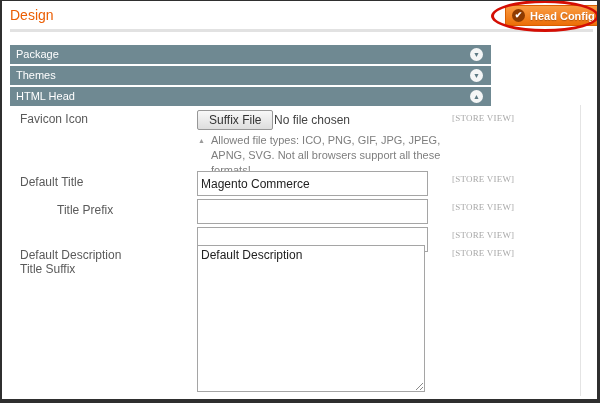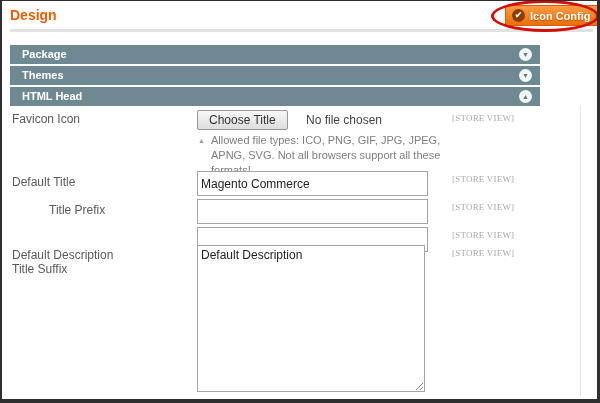--- a/index.html
+++ b/index.html
@@ -5,21 +5,21 @@
   * { margin:0; padding:0; box-sizing:border-box; }
   html,body { background:#fff; }
   body { width:600px; height:403px; font-family:"Liberation Sans", sans-serif; }
   .screen {
     position:relative; width:600px; height:403px; background:#fff;
     border-style:solid; border-color:#2f2f2f; border-width:1px 3px 4px 2px;
     overflow:hidden;
   }
   .page-title {
     position:absolute; left:8px; top:6px;
-    font-size:14px; font-weight:bold; color:#eb5e04;
+    font-size:14px; font-weight:normal; color:#eb5e04;
   }
   .title-rule {
     position:absolute; left:8px; top:28px; width:583px; height:3px; background:#e2e2e2;
   }
   .save-btn {
     position:absolute; left:503px; top:4px; height:21px;
     display:flex; align-items:center; gap:5px; padding:0 9px 0 6px;
     background:linear-gradient(#fa9c43, #ec6f08);
     border:1px solid #d95e00; border-radius:2px;
     color:#fff; font-size:11px; font-weight:bold; cursor:pointer;
@@ -30,44 +30,44 @@
     width:13px; height:13px; border-radius:50%; background:#8f3b00;
     color:#fff; font-size:9px; line-height:13px; text-align:center; font-weight:bold;
     flex:0 0 auto;
   }
   .annotation-ellipse {
     position:absolute; left:489px; top:-1px; width:108px; height:32px;
     border:3px solid #d40e04; border-radius:50%;
     pointer-events:none; z-index:5;
   }
   .section-bar {
-    position:absolute; left:8px; width:530px; height:19px;
-    background:#6f8992; color:#fff; font-size:11px; font-weight:bold;
-    line-height:19px; padding-left:12px; cursor:pointer;
+    position:absolute; left:8px; width:481px; height:19px;
+    background:#6f8992; color:#fff; font-size:11px; font-weight:normal;
+    line-height:19px; padding-left:6px; cursor:pointer;
   }
   .collapse-btn {
     position:absolute; right:8px; top:3px;
     width:13px; height:13px; border-radius:50%;
     background:#f4f6f6; color:#5d7a84;
     font-size:7px; line-height:13px; text-align:center;
   }
   .fieldset-edge { position:absolute; left:578px; top:104px; width:1px; height:291px; background:#e4e4e4; }
   .field-label {
-    position:absolute; left:10px; font-size:12px; color:#5a5a5a;
+    position:absolute; left:18px; font-size:12px; color:#5a5a5a;
   }
   .scope-label {
     position:absolute; left:450px; font-size:9px; color:#a9a9a9; letter-spacing:.2px;font-family:Liberation Serif, serif;
   }
   .file-btn {
     position:absolute; left:195px; top:109px; height:20px; padding:0 11px;
     background:linear-gradient(#f8f8f8, #dddddd);
     border:1px solid #979797; border-radius:2px;
     font-size:12px; color:#333; cursor:pointer;
   }
-  .file-status { position:absolute; left:272px; top:112px; font-size:12px; color:#444;margin-left:32px; }
+  .file-status { position:absolute; left:272px; top:112px; font-size:12px; color:#444; }
   .note-icon { position:absolute; left:196px; top:136px; font-size:7px; color:#9a9a9a; }
   .note-text {
     position:absolute; left:209px; top:132px; width:262px;
     font-size:11px; line-height:15px; color:#7e7e7e;
   }
   .text-input {
     position:absolute; left:195px; width:231px; height:25px;
     border:1px solid #a5a5a5; background:#fff; padding:1px 3px;
     font-family:"Liberation Sans", sans-serif; font-size:12px; color:#222;
   }
@@ -82,41 +82,41 @@
 </head>
 <body>
 
 <div class="screen">
 
   <div class="page-title">Design</div>
   <div class="title-rule"></div>
 
   <button class="save-btn">
     <span class="check-circle">✔</span>
-    <span>Icon Config</span>
+    <span>Head Config</span>
   </button>
   <div class="annotation-ellipse"></div>
 
   <div class="section-bar" style="top:44px;">
     <span>Package</span>
     <span class="collapse-btn">▼</span>
   </div>
   <div class="section-bar" style="top:86px;">
     <span>HTML Head</span>
     <span class="collapse-btn">▲</span>
   </div>
   <div class="section-bar" style="top:65px;">
     <span>Themes</span>
     <span class="collapse-btn">▼</span>
   </div>
 
   <div class="fieldset-edge"></div>
 
   <div class="field-label" style="top:111px;">Favicon Icon</div>
-  <button class="file-btn">Choose Title</button>
+  <button class="file-btn">Suffix File</button>
   <span class="file-status">No file chosen</span>
   <span class="note-icon">▲</span>
   <div class="note-text">Allowed file types: ICO, PNG, GIF, JPG, JPEG, APNG, SVG. Not all browsers support all these formats!</div>
   <div class="scope-label" style="top:112px;">[STORE VIEW]</div>
 
   <div class="field-label" style="top:174px;">Default Title</div>
   <input class="text-input" style="top: 170px;" type="text" value="Magento Commerce">
   <div class="scope-label" style="top:173px;">[STORE VIEW]</div>
 
   <div class="field-label" style="top:202px;margin-left:37px;">Title Prefix</div>

